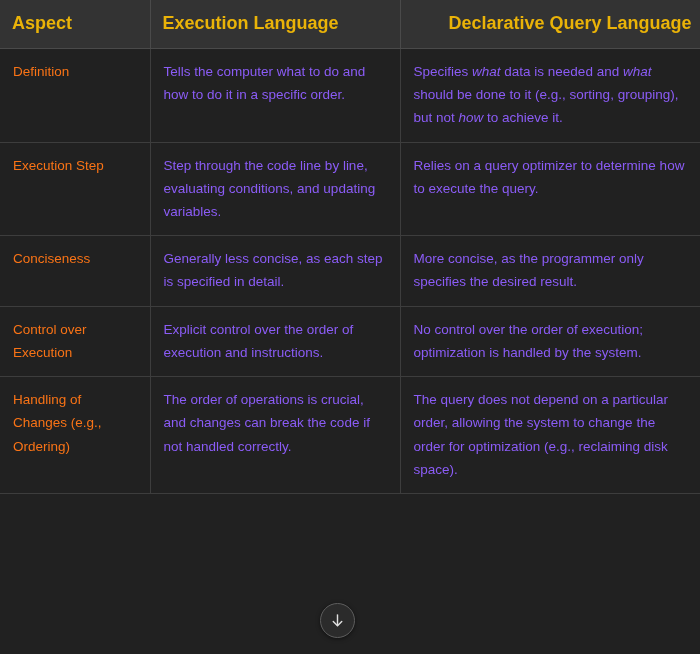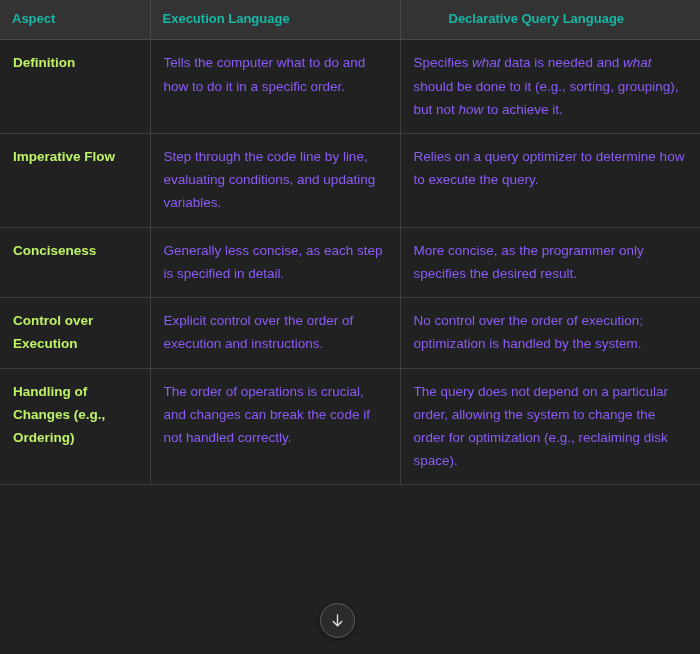--- a/index.html
+++ b/index.html
@@ -31,23 +31,23 @@
     font-size: 13.5px;
     line-height: 1.72;
   }
 
   table.compare col.c-aspect { width: 150px; }
   table.compare col.c-imp    { width: 250px; }
   table.compare col.c-dec    { width: 300px; }
 
   table.compare thead th {
     background: #333333;
-    color: #14b8a6;
+    color: #eab308;
     font-weight: bold;
-    font-size: 13px;
+    font-size: 18px;
     text-align: left;
     padding: 8px 12px 9px 12px;
     border: 1px solid #4a4a4a;
     border-top: none;
     vertical-align: middle;
     white-space: nowrap;
   }
   table.compare thead th:first-child { border-left: none; }
   table.compare thead th:last-child  { border-right: none; padding-left: 48px; }
 
@@ -55,22 +55,22 @@
     background: #212121;
     border: 1px solid #3d3d3d;
     padding: 11px 13px 12px 13px;
     vertical-align: top;
     color: #8b5cf6;
   }
   table.compare tbody td:first-child { border-left: none; }
   table.compare tbody td:last-child  { border-right: none; }
 
   table.compare tbody td.aspect {
-    font-weight: bold;
-    color: #bef264;
+    font-weight: normal;
+    color: #f97316;
   }
 
   table.compare em {
     font-style: italic;
   }
 
   
   .scroll-down-btn {
     position: absolute;
     left: 320px;
@@ -108,21 +108,21 @@
     </thead>
     <tbody>
 
       <tr>
         <td class="aspect">Definition</td>
         <td>Tells the computer what to do and how to do it in a specific order.</td>
         <td>Specifies <em>what</em> data is needed and <em>what</em> should be done to it (e.g., sorting, grouping), but not <em>how</em> to achieve it.</td>
       </tr>
 
       <tr>
-        <td class="aspect">Imperative Flow</td>
+        <td class="aspect">Execution Step</td>
         <td>Step through the code line by line, evaluating conditions, and updating variables.</td>
         <td>Relies on a query optimizer to determine how to execute the query.</td>
       </tr>
 
       <tr>
         <td class="aspect">Conciseness</td>
         <td>Generally less concise, as each step is specified in detail.</td>
         <td>More concise, as the programmer only specifies the desired result.</td>
       </tr>
 

